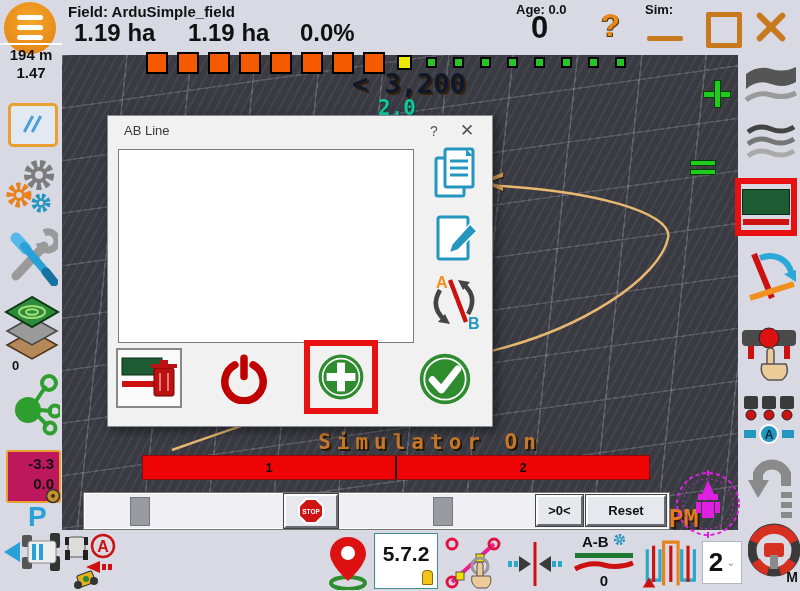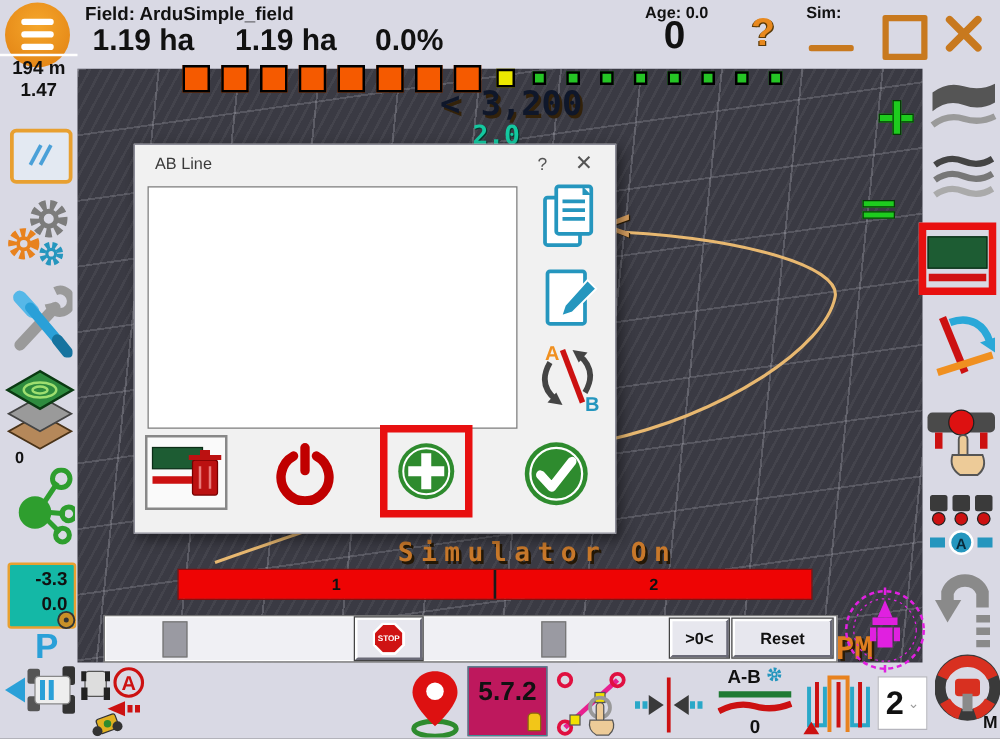--- a/index.html
+++ b/index.html
@@ -62,24 +62,24 @@
   .dialog{left:107px;top:115px;width:384px;height:310px;background:#f1f1f1;border:1px solid #8a8a96;
     box-shadow:4px 4px 10px rgba(0,0,0,.45);z-index:10;}
   .dlg-title{left:16px;top:7px;font-size:13px;color:#3a3a3a;}
   .dlg-q{left:322px;top:7px;font-size:14px;color:#555;}
   .dlg-x{left:352px;top:4px;font-size:17px;color:#555;}
   .listbox{left:10px;top:33px;width:294px;height:192px;background:#fff;border:1px solid #7a7a7a;}
   .hl-red{border:6px solid #e81010;}
   .ddl{left:702px;top:541px;width:38px;height:41px;background:#fff;border:1px solid #b5b5bd;
     display:flex;align-items:center;justify-content:center;z-index:3;}
   .ddl b{font-size:26px;} .ddl i{font-size:11px;color:#999;margin-left:3px;font-style:normal;}
-  .verbox{left:374px;top:533px;width:62px;height:54px;background:#be185d;border:1px solid #3d8d93;
+  .verbox{left:374px;top:533px;width:62px;height:54px;background:#ffffff;border:1px solid #3d8d93;
     font-size:21px;font-weight:bold;text-align:center;line-height:40px;}
   .lamp{position:absolute;right:4px;bottom:3px;width:9px;height:13px;background:#f2c618;border-radius:4px 4px 1px 1px;border:1px solid #8a6d06;}
-  .infobox{left:6px;top:450px;width:46px;height:47px;background:#14b8a6;border:2px solid #e8a030;border-radius:3px;
+  .infobox{left:6px;top:450px;width:46px;height:47px;background:#be185d;border:2px solid #e8a030;border-radius:3px;
     font-size:15px;font-weight:bold;text-align:right;padding:2px 5px 0 0;line-height:20px;z-index:2;}
   .winicon{left:8px;top:103px;width:44px;height:38px;border:3px solid #e8a030;border-radius:5px;background:#e3e9f2;}
   .winicon i{position:absolute;top:9px;width:3px;height:18px;background:#4aa0d8;transform:rotate(28deg);}
   .rsb-hl{left:735px;top:178px;width:50px;height:46px;border:6px solid #e81010;background:#d9d9e4;
     display:flex;flex-direction:column;justify-content:center;align-items:center;z-index:6;}
   .abline-g{width:46px;height:24px;background:#1d5c33;border:1px solid #0b2d17;}
   .abline-r{width:46px;height:6px;background:#d01212;margin-top:4px;}
   svg text{font-family:"Liberation Sans",sans-serif;}
 </style>
 </head>

